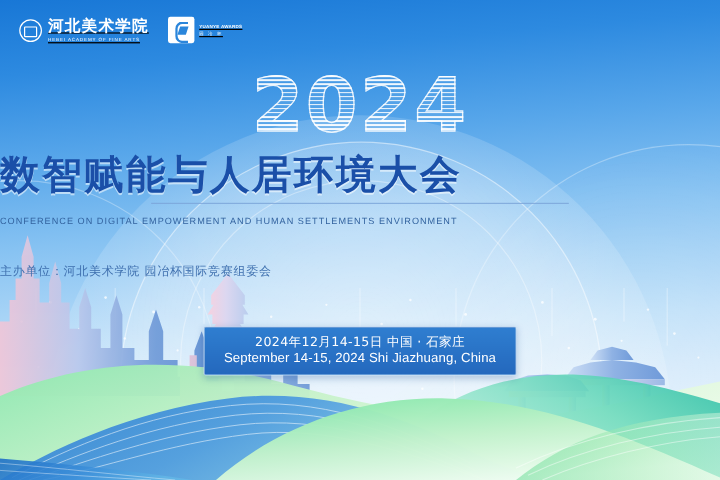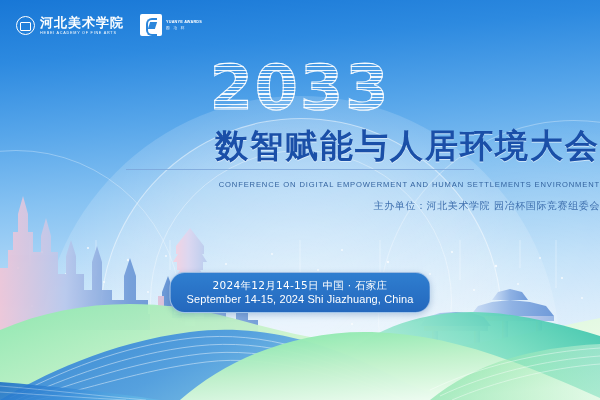--- a/index.html
+++ b/index.html
@@ -76,20 +76,21 @@
   .speckles { position:absolute; left:0; top:240px; width:600px; height:160px; opacity:.85; }
 
   
   .logos {
     position: absolute;
     left: 16px; top: 14px;
     display: flex;
     align-items: center;
     gap: 16px;
     z-index: 30;
+    text-decoration: underline;
   }
   .logo-hafa { display: flex; align-items: center; gap: 5px; }
   .logo-mark {
     width: 17px; height: 17px;
     border-radius: 50%;
     border: 1.4px solid #ffffff;
     position: relative;
     flex: none;
   }
   .logo-mark::after {
@@ -173,21 +174,21 @@
         rgba(255,255,255,0.05) 3.4px);
     -webkit-background-clip: text;
     background-clip: text;
     -webkit-text-stroke: 1.1px rgba(255,255,255,0.85);
   }
 
   
   .title-block {
     position: absolute;
     left: 0; right: 0; top: 126px;
-    text-align: right;
+    text-align: left;
     z-index: 25;
   }
   .title-cn {
     font-family: "DejaVu Sans", sans-serif;
     font-size: 33px;
     font-weight: 700;
     letter-spacing: 2px;
     color: #1a4fa8;
     line-height: 40px;
     text-shadow: 0 1px 0 rgba(255,255,255,.55);
@@ -201,38 +202,38 @@
   }
   .title-en {
     margin-top: 9px;
     font-size: 7.6px;
     letter-spacing: .85px;
     color: #33639f;
     line-height: 11px;
     white-space: nowrap;
   }
   .organizer {
-    margin-top: 9px;
+    margin-top: 30px;
     font-family: "DejaVu Sans", sans-serif;
     font-size: 10px;
     letter-spacing: .6px;
     color: #3e6fae;
     line-height: 14px;
   }
 
   
   .date-banner {
     position: absolute;
     left: 50%;
     top: 272px;
     transform: translateX(-50%);
     z-index: 28;
     background: linear-gradient(180deg, #2f7ed0 0%, #2468bd 100%);
     border: 1px solid rgba(255,255,255,0.55);
-    border-radius: 15px;
+    border-radius: 2px;
     padding: 5px 16px 6px;
     text-align: center;
     box-shadow: 0 2px 6px rgba(20,70,140,0.25);
   }
   .date-cn {
     color: #ffffff;
     font-family: "DejaVu Sans", sans-serif;
     font-size: 10.5px;
     line-height: 14px;
     letter-spacing: .3px;
@@ -382,21 +383,21 @@
     <div class="logo-yuanye">
       <div class="logo-box"></div>
       <div class="logo-y-txt">
         <div class="logo-y-en">YUANYE AWARDS</div>
         <div class="logo-y-cn">园 冶 杯</div>
       </div>
     </div>
   </div>
 
   <div class="year-wrap">
-    <span class="year">2033</span>
+    <span class="year">2024</span>
   </div>
 
   <div class="title-block">
     <div class="title-cn">数智赋能与人居环境大会</div>
     <div class="rule"></div>
     <div class="title-en">CONFERENCE ON DIGITAL EMPOWERMENT AND HUMAN SETTLEMENTS ENVIRONMENT</div>
     <div class="organizer">主办单位：河北美术学院  园冶杯国际竞赛组委会</div>
   </div>
 
   <div class="date-banner">

